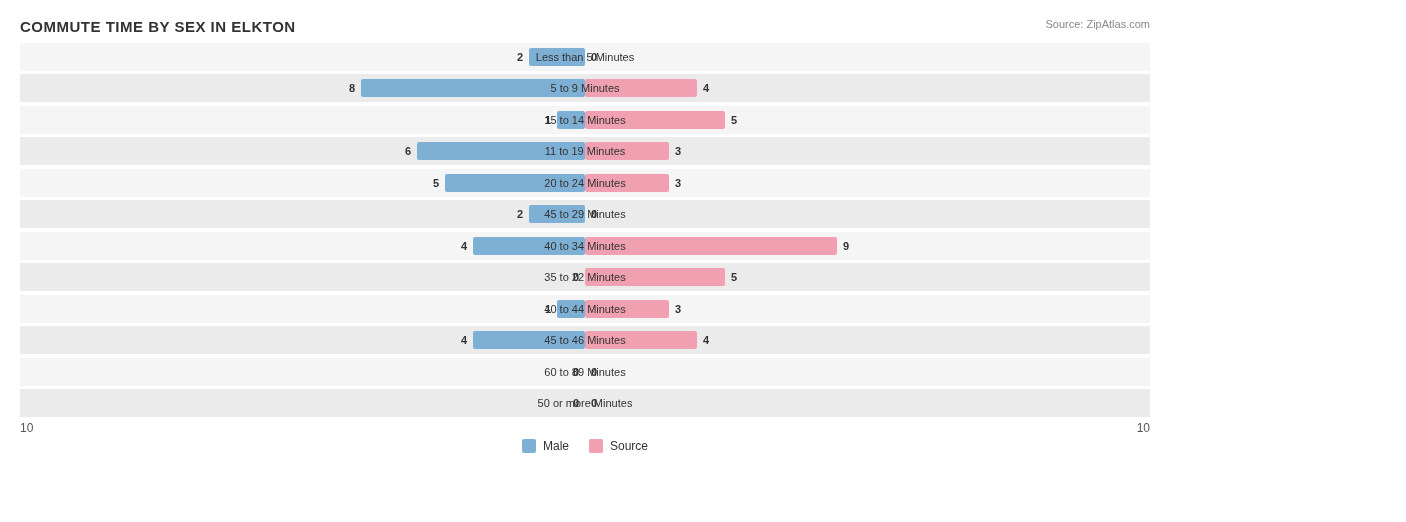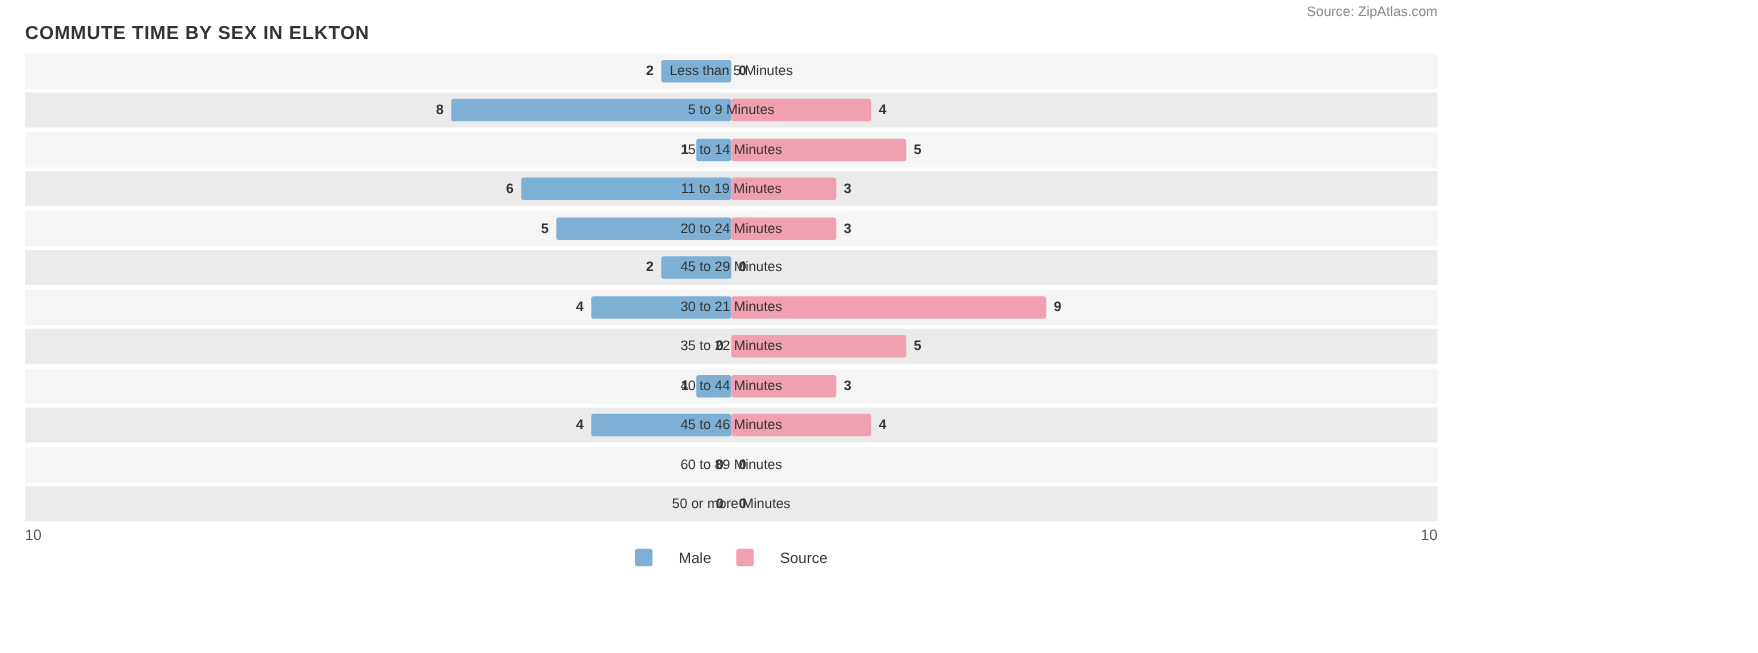--- a/index.html
+++ b/index.html
@@ -19,21 +19,21 @@
     .chart-title {
       font-size: 15px;
       font-weight: bold;
       color: #333;
       text-transform: uppercase;
       letter-spacing: 0.5px;
       margin-bottom: 8px;
     }
     .source-text {
       position: absolute;
-      top: 4px;
+      top: 18px;
       right: 20px;
       font-size: 11px;
       color: #888;
     }
     .chart-area {
       width: 100%;
       height: calc(100% - 60px);
       position: relative;
     }
     .rows-container {
@@ -122,21 +122,21 @@
       justify-content: center;
       align-items: center;
       gap: 20px;
       margin-top: 4px;
       font-size: 12px;
       color: #333;
     }
     .legend-item {
       display: flex;
       align-items: center;
-      gap: 21px;
+      gap: 7px;
     }
     .legend-box {
       width: 14px;
       height: 14px;
       border-radius: 2px;
     }
   </style>
 </head>
 <body>
 
@@ -209,21 +209,21 @@
           <div class="right-section">
             <div class="pink-bar" style="width: 0px;"></div>
             <span class="female-value" style="left: 6px;">0</span>
           </div>
         </div>
         <div class="bar-row">
           <div class="left-section">
             <div class="blue-bar" style="width: 112px;"></div>
             <span class="male-value" style="right: 118px;">4</span>
           </div>
-          <div class="label-center">30 to 21 Minutes</div>
+          <div class="label-center">40 to 34 Minutes</div>
           <div class="right-section">
             <div class="pink-bar" style="width: 252px;"></div>
             <span class="female-value" style="left: 258px;">9</span>
           </div>
         </div>
         <div class="bar-row">
           <div class="left-section">
             <div class="blue-bar" style="width: 0px;"></div>
             <span class="male-value" style="right: 6px;">0</span>
           </div>

